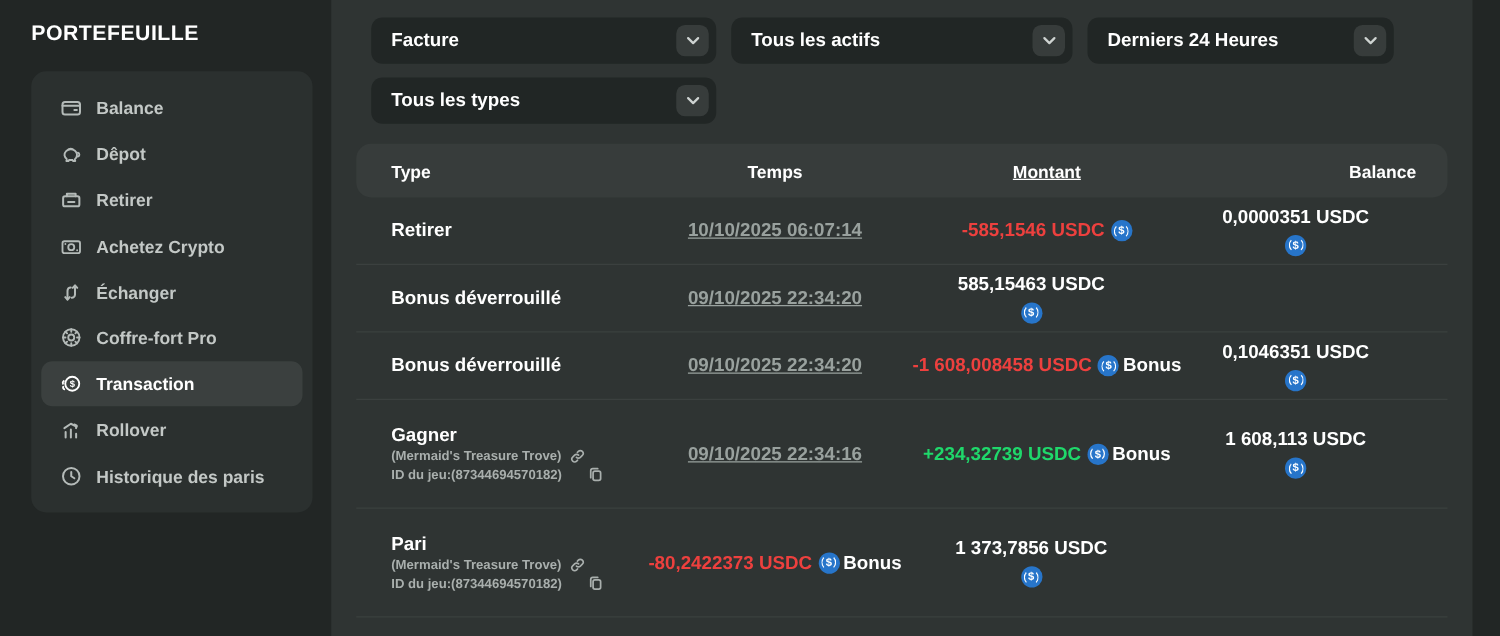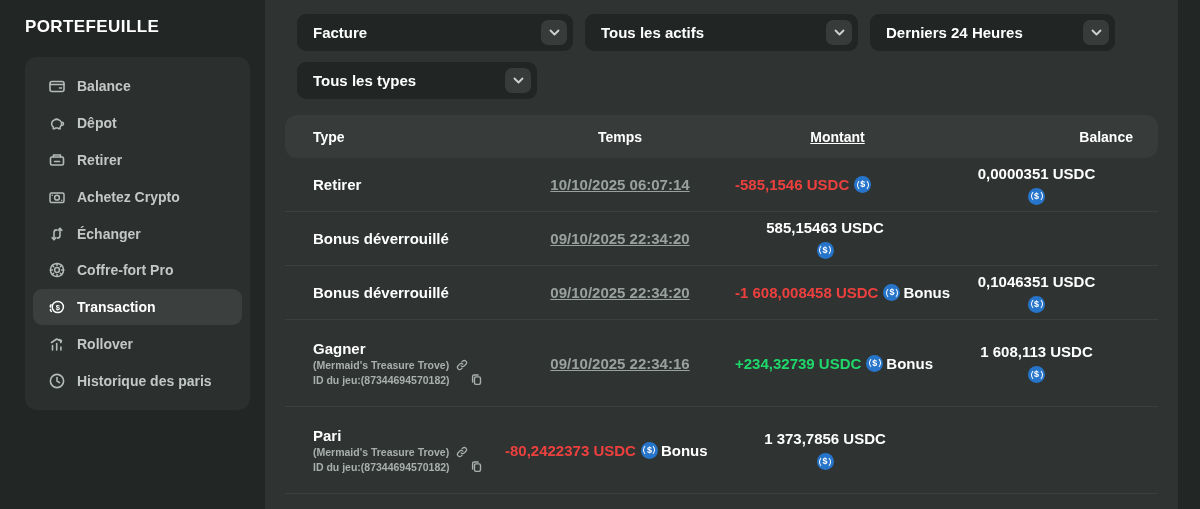--- a/index.html
+++ b/index.html
@@ -39,21 +39,21 @@
   .filters { display:flex; flex-wrap:wrap; gap:11px 12px; margin-left:12px; width:860px; }
   .dropdown {
     height:37px; background:#212625; border-radius:9px; cursor:pointer;
     display:flex; align-items:center; justify-content:space-between;
     padding:0 6px 0 16px;
     gap:22px;
   }
   .dd-facture { width:276px; }
   .dd-actifs { width:273px; }
   .dd-heures { width:245px; }
-  .dd-types { width:240px; }
+  .dd-types { width:276px; }
   .dd-label { color:#ffffff; font-size:15px; font-weight:700; }
   .dd-caret {
     width:26px; height:25px; border-radius:7px; background:#373c3b;
     display:flex; align-items:center; justify-content:center; color:#ced3d1;
   }
 
   
   .tbl { margin-top:16px; }
   .tbl-grid { display:grid; grid-template-columns:1fr 230px 205px 218px; align-items:center; }
   .tbl-head {
@@ -70,21 +70,21 @@
   .tbl-row.h87 { height:87px; }
 
   .type-main { color:#ffffff; font-size:15px; font-weight:800; }
   .type-cell { display:flex; flex-direction:column; justify-content:center; gap:2px; }
   .sub-line { display:flex; align-items:center; gap:7px; color:#a9afad; font-size:10.5px; font-weight:700; }
   .sub-line .tiny-ic { color:#a9afad; display:inline-flex; cursor:pointer; }
   .sub-line.idline { gap:20px; }
 
   .time-cell { color:#99a19e; font-size:15px; font-weight:700; display:flex; justify-content:center;text-decoration:underline; }
 
-  .amt-cell { display:flex; align-items:center; gap:5px; white-space:nowrap; font-size:15px; font-weight:800; }
+  .amt-cell { display:flex; align-items:center; justify-content:center; gap:5px; white-space:nowrap; font-size:15px; font-weight:800; }
   .amt-neg { color:#ed403e; }
   .amt-pos { color:#1fd86b; }
   .bonus-tag { color:#ffffff; margin-left:-2px; }
 
   .bal-cell { display:flex; align-items:center; justify-content:flex-end; gap:6px; padding-right:25px; color:#ffffff; font-size:15px; font-weight:800; white-space:nowrap;flex-direction:column; }
 
   
   .usdc {
     width:17px; height:17px; border-radius:50%; background:#2775ca; flex:0 0 17px;
     position:relative; display:inline-flex; align-items:center; justify-content:center;

